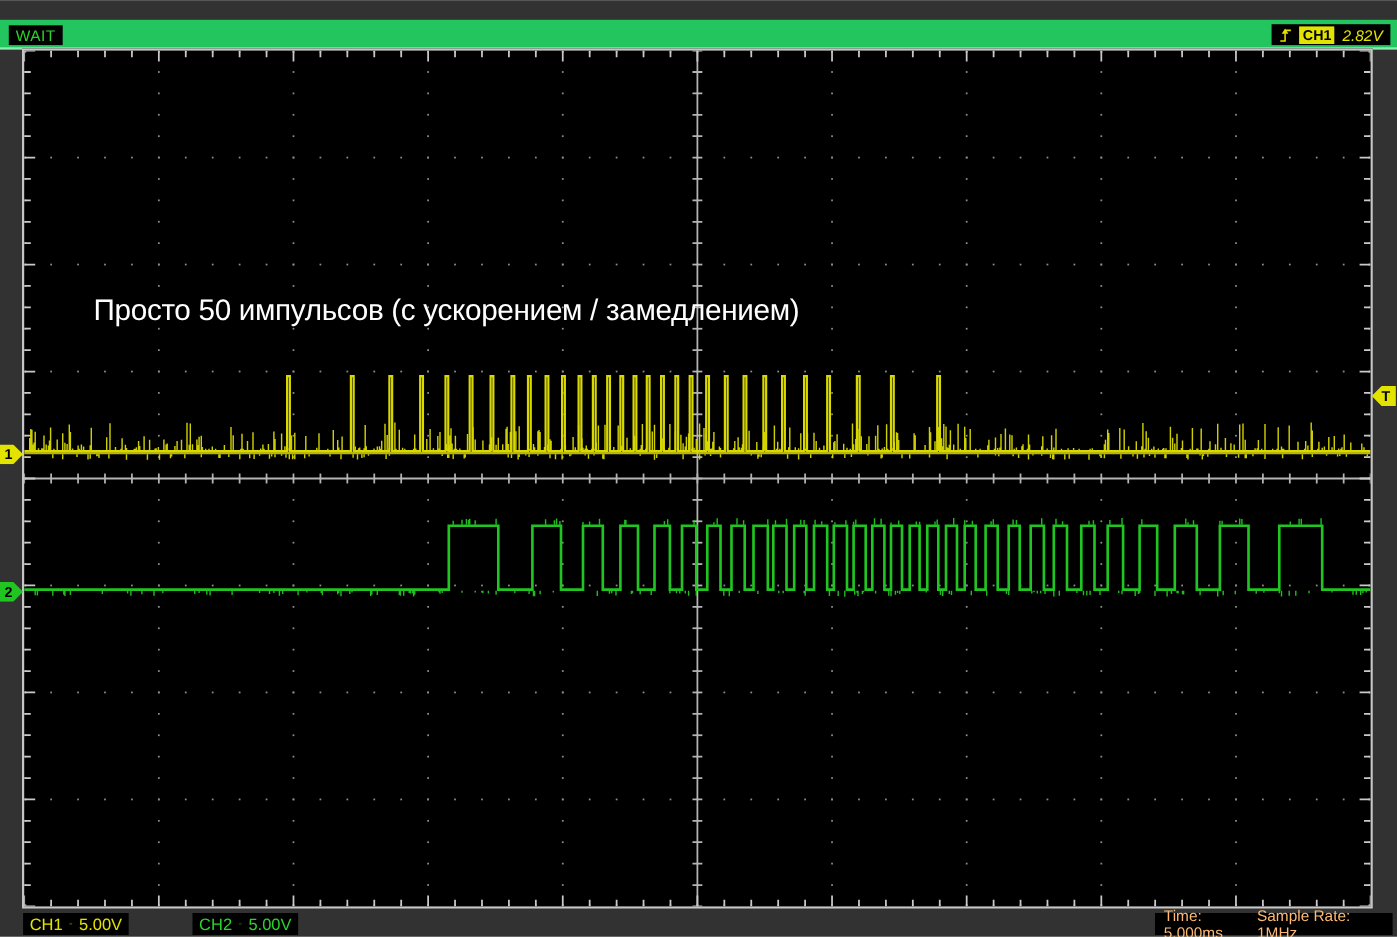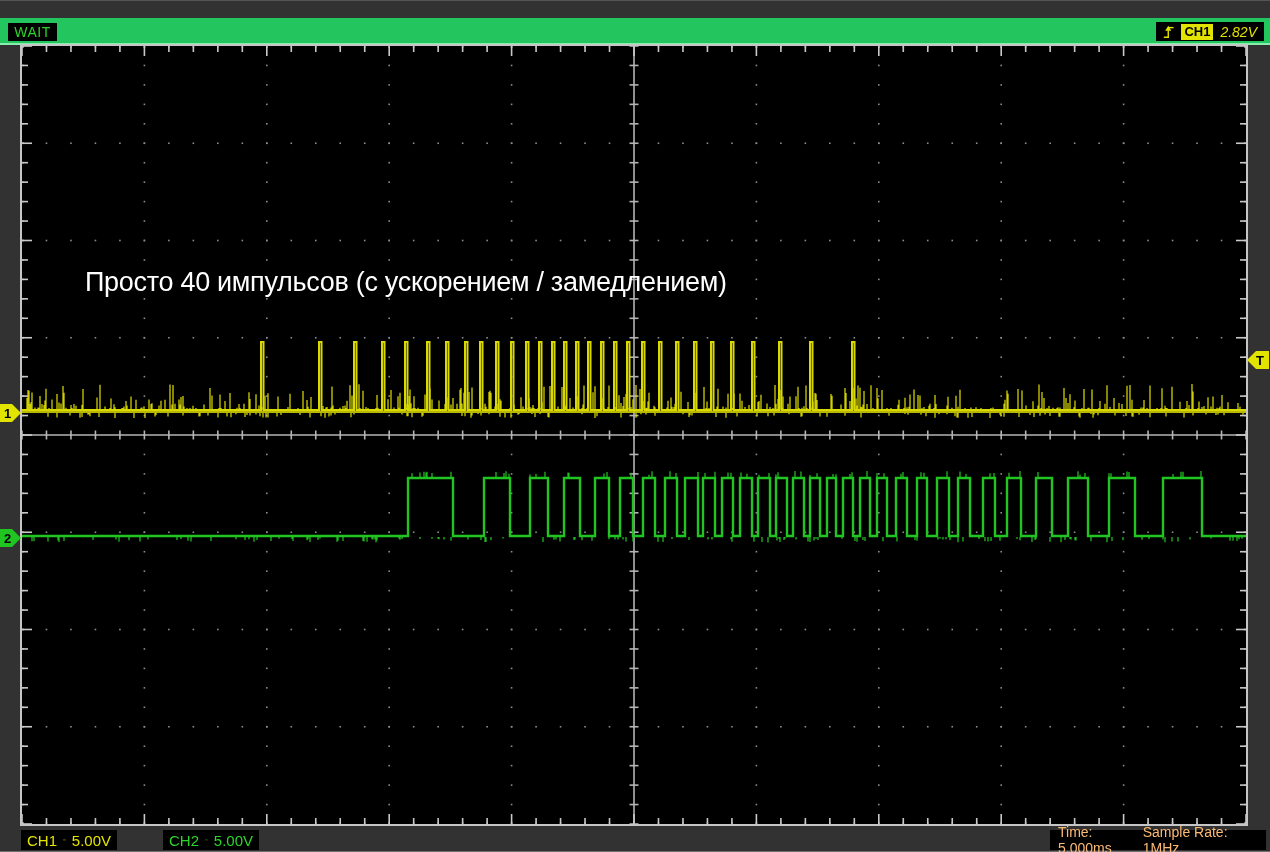--- a/index.html
+++ b/index.html
@@ -24,21 +24,21 @@
   .annotation { position:absolute; left:85px; top:266px; color:#fff; font-size:27px;
     letter-spacing:-0.3px; white-space:nowrap; }
   .marker { position:absolute; width:22px; height:18px; }
   .m-ch1 { left:0px;  top:403px; }
   .m-ch2 { left:0px;  top:528px; }
   .m-trig { left:1247px; top:350px; }
   .bottombar { position:absolute; left:0; top:826px; width:1270px; height:26px;
     background:#323232; border-bottom:2px solid #6e6e6e; }
   .ch-box { top:3px; height:20px; font-size:15px; gap:6px; padding:0 6px; }
   .ch1-box { left:21px;  width:96px; color:#e3e300; }
-  .ch2-box { left:163px; width:96px; color:#2bd42b; }
+  .ch2-box { left:175px; width:96px; color:#2bd42b; }
   .time-box { left:1050px; top:3px; width:216px; height:20px; color:#fdba74;
     font-size:14px; justify-content:space-between; padding:0 8px; }
   .coupling-icon { display:inline-block; }
 </style>
 </head>
 <body>
 
 <div class="root">
 
   <div class="topbar">
@@ -1253,21 +1253,21 @@
           <line x1="1214" y1="778" x2="1224" y2="778"></line>
         </g>
         <path d="M0,364 L239,364 L239,296 l2.5,0 L241.5,364 L297,364 L297,296 l2.5,0 L299.5,364 L332,364 L332,296 l2.5,0 L334.5,364 L360,364 L360,296 l2.5,0 L362.5,364 L383,364 L383,296 l2.5,0 L385.5,364 L405,364 L405,296 l2.5,0 L407.5,364 L424,364 L424,296 l2.5,0 L426.5,364 L443,364 L443,296 l2.5,0 L445.5,364 L458,364 L458,296 l2.5,0 L460.5,364 L474,364 L474,296 l2.5,0 L476.5,364 L489,364 L489,296 l2.5,0 L491.5,364 L504,364 L504,296 l2.5,0 L506.5,364 L517,364 L517,296 l2.5,0 L519.5,364 L530,364 L530,296 l2.5,0 L532.5,364 L542,364 L542,296 l2.5,0 L544.5,364 L554,364 L554,296 l2.5,0 L556.5,364 L566,364 L566,296 l2.5,0 L568.5,364 L579,364 L579,296 l2.5,0 L581.5,364 L592,364 L592,296 l2.5,0 L594.5,364 L605,364 L605,296 l2.5,0 L607.5,364 L620,364 L620,296 l2.5,0 L622.5,364 L637,364 L637,296 l2.5,0 L639.5,364 L654,364 L654,296 l2.5,0 L656.5,364 L672,364 L672,296 l2.5,0 L674.5,364 L689,364 L689,296 l2.5,0 L691.5,364 L709,364 L709,296 l2.5,0 L711.5,364 L730,364 L730,296 l2.5,0 L732.5,364 L757,364 L757,296 l2.5,0 L759.5,364 L788,364 L788,296 l2.5,0 L790.5,364 L830,364 L830,296 l2.5,0 L832.5,364 L1224,364" stroke="#d9d900" stroke-width="2" fill="none"></path>
         <line x1="0" y1="366" x2="1224" y2="366" stroke="#d9d900" stroke-width="2" opacity="0.85"></line>
         <path d="M89,364 v-11.6 M1105,364 v-24.2 M50,364 v-2.1 M198,364 v-15.6 M488,364 v-2.1 M666,364 v-3.2 M1216,364 v-6.9 M323,364 v-4.4 M607,364 v-2.0 M1171,364 v-18.6 M614,364 v-25.1 M1119,364 v-2.6 M780,364 v-2.3 M685,364 v-8.4 M1085,364 v-24.7 M396,364 v-2.3 M650,364 v-3.3 M836,364 v-24.6 M543,364 v-4.7 M23,364 v-9.6 M1128,364 v-24.6 M865,364 v-2.0 M114,364 v-3.1 M969,364 v-2.0 M898,364 v-2.2 M653,364 v-6.2 M652,364 v-2.9 M902,364 v-3.1 M571,364 v-17.7 M560,364 v-2.1 M366,364 v-10.8 M188,364 v-21.9 M877,364 v-10.3 M562,364 v-24.5 M712,364 v-16.5 M243,364 v-14.2 M753,364 v-25.1 M1097,364 v-7.1 M30,364 v-10.5 M281,364 v-3.1 M151,364 v-11.4 M1218,364 v-3.3 M1191,364 v-2.7 M241,364 v-2.7 M776,364 v-23.3 M659,364 v-4.4 M898,364 v-14.4 M281,364 v-19.1 M528,364 v-23.9 M469,364 v-17.2 M793,364 v-17.1 M24,364 v-21.3 M819,364 v-5.5 M1125,364 v-2.0 M1121,364 v-2.6 M354,364 v-2.0 M403,364 v-15.4 M256,364 v-13.6 M512,364 v-2.0 M450,364 v-22.4 M601,364 v-4.0 M754,364 v-6.2 M666,364 v-2.1 M1062,364 v-4.2 M766,364 v-6.3 M1198,364 v-3.5 M435,364 v-6.2 M151,364 v-12.8 M730,364 v-2.0 M1066,364 v-2.3 M305,364 v-3.1 M934,364 v-14.3 M1180,364 v-3.0 M127,364 v-3.2 M835,364 v-4.4 M5,364 v-11.9 M297,364 v-2.5 M611,364 v-10.8 M761,364 v-13.5 M385,364 v-2.1 M1200,364 v-15.1 M197,364 v-2.0 M476,364 v-2.2 M10,364 v-17.6 M621,364 v-8.9 M737,364 v-9.1 M949,364 v-2.6 M228,364 v-11.0 M860,364 v-20.0 M706,364 v-16.2 M332,364 v-3.0 M304,364 v-2.5 M516,364 v-2.0 M1110,364 v-4.1 M408,364 v-21.6 M92,364 v-5.7 M774,364 v-13.8 M756,364 v-7.7 M389,364 v-6.8 M127,364 v-10.5 M838,364 v-22.3 M1110,364 v-10.2 M23,364 v-3.9 M7,364 v-4.4 M1042,364 v-2.0 M440,364 v-6.4 M42,364 v-17.3 M1145,364 v-2.0 M83,364 v-3.6 M378,364 v-17.3 M649,364 v-12.6 M310,364 v-8.5 M1017,364 v-25.5 M301,364 v-4.1 M520,364 v-7.8 M618,364 v-2.3 M982,364 v-6.2 M1200,364 v-7.3 M78,364 v-25.2 M387,364 v-14.0 M1170,364 v-26.0 M1025,364 v-2.1 M410,364 v-10.5 M876,364 v-5.3 M1110,364 v-3.0 M1195,364 v-2.2 M620,364 v-15.7 M385,364 v-2.0 M208,364 v-17.1 M425,364 v-12.5 M551,364 v-2.6 M384,364 v-6.3 M1000,364 v-19.6 M318,364 v-2.2 M1186,364 v-12.8 M936,364 v-3.2 M478,364 v-10.7 M479,364 v-9.3 M463,364 v-6.3 M109,364 v-13.5 M1038,364 v-2.6 M908,364 v-6.2 M555,364 v-13.8 M607,364 v-2.0 M75,364 v-12.5 M548,364 v-12.0 M1139,364 v-2.0 M753,364 v-8.0 M1144,364 v-2.1 M736,364 v-8.0 M1167,364 v-4.9 M869,364 v-2.0 M632,364 v-4.2 M137,364 v-4.6 M507,364 v-11.6 M1177,364 v-4.6 M985,364 v-2.1 M22,364 v-4.9 M130,364 v-6.8 M666,364 v-8.1 M548,364 v-10.1 M285,364 v-10.1 M1062,364 v-20.9 M119,364 v-2.2 M476,364 v-5.9 M745,364 v-6.5 M1044,364 v-12.0 M504,364 v-23.5 M1060,364 v-2.0 M618,364 v-21.0 M1036,364 v-2.8 M392,364 v-4.4 M16,364 v-2.5 M789,364 v-2.4 M239,364 v-2.1 M276,364 v-2.1 M1122,364 v-10.1 M1182,364 v-4.0 M1042,364 v-2.6 M37,364 v-7.5 M1135,364 v-2.1 M150,364 v-5.6 M565,364 v-2.0 M376,364 v-13.7 M122,364 v-3.7 M159,364 v-12.9 M1158,364 v-8.3 M971,364 v-2.5 M1177,364 v-8.5 M438,364 v-20.3 M508,364 v-2.9 M824,364 v-17.1 M417,364 v-9.6 M162,364 v-3.6 M756,364 v-11.0 M704,364 v-2.6 M17,364 v-2.2 M892,364 v-20.5 M511,364 v-4.9 M1070,364 v-20.4 M1092,364 v-11.9 M840,364 v-2.7 M60,364 v-5.3 M888,364 v-15.5 M625,364 v-2.2 M151,364 v-25.0 M501,364 v-3.5 M1176,364 v-2.0 M1206,364 v-7.7 M986,364 v-16.3 M139,364 v-9.2 M855,364 v-22.0 M626,364 v-8.4 M54,364 v-4.2 M695,364 v-3.4 M784,364 v-15.1 M739,364 v-15.2 M325,364 v-9.3 M573,364 v-21.3 M907,364 v-4.3 M158,364 v-5.4 M604,364 v-16.0 M338,364 v-2.0 M337,364 v-25.8 M215,364 v-2.2 M266,364 v-3.0 M900,364 v-2.1 M88,364 v-2.0 M1164,364 v-2.0 M464,364 v-2.4 M114,364 v-10.3 M1108,364 v-24.9 M139,364 v-8.7 M122,364 v-2.1 M925,364 v-3.9 M795,364 v-9.9 M791,364 v-8.5 M1027,364 v-4.0 M171,364 v-4.2 M768,364 v-13.5 M582,364 v-2.0 M1165,364 v-9.1 M39,364 v-6.4 M153,364 v-6.2 M157,364 v-10.5 M842,364 v-18.9 M851,364 v-2.0 M672,364 v-4.1 M885,364 v-2.7 M883,364 v-12.2 M687,364 v-2.0 M645,364 v-2.5 M1017,364 v-2.0 M1019,364 v-2.0 M1035,364 v-2.0 M831,364 v-21.9 M13,364 v-2.5 M809,364 v-16.1 M887,364 v-3.2 M268,364 v-16.2 M828,364 v-8.9 M1077,364 v-2.1 M599,364 v-7.1 M1078,364 v-8.9 M841,364 v-5.6 M1088,364 v-3.0 M849,364 v-24.7 M182,364 v-5.4 M1128,364 v-3.8 M1170,364 v-4.7 M506,364 v-2.0 M392,364 v-13.8 M914,364 v-6.0 M18,364 v-14.1 M536,364 v-3.6 M174,364 v-2.1 M1046,364 v-6.9 M27,364 v-2.0 M839,364 v-3.3 M372,364 v-2.6 M165,364 v-2.0 M286,364 v-3.2 M93,364 v-2.8 M311,364 v-4.4 M943,364 v-2.1 M9,364 v-7.8 M1031,364 v-2.2 M52,364 v-6.0 M930,364 v-2.3 M912,364 v-2.1 M710,364 v-2.1 M438,364 v-11.6 M227,364 v-17.8 M102,364 v-3.4 M580,364 v-11.7 M285,364 v-2.1 M624,364 v-2.0 M1042,364 v-22.0 M386,364 v-5.2 M309,364 v-2.4 M492,364 v-5.3 M959,364 v-2.1 M1150,364 v-23.2 M168,364 v-2.1 M143,364 v-10.2 M49,364 v-5.0 M785,364 v-2.1 M30,364 v-6.0 M467,364 v-17.9 M129,364 v-5.9 M896,364 v-14.9 M1053,364 v-9.6 M104,364 v-9.0 M633,364 v-2.7 M777,364 v-2.0 M8,364 v-5.9 M199,364 v-2.1 M423,364 v-6.0 M760,364 v-2.0 M408,364 v-10.1 M459,364 v-2.1 M882,364 v-2.1 M161,364 v-13.9 M473,364 v-3.6 M52,364 v-2.6 M597,364 v-14.8 M330,364 v-14.5 M594,364 v-3.0 M304,364 v-2.0 M217,364 v-5.9 M328,364 v-24.7 M954,364 v-2.7 M1143,364 v-4.2 M985,364 v-19.5 M586,364 v-2.9 M913,364 v-15.0 M190,364 v-14.4 M599,364 v-2.0 M439,364 v-22.0 M1100,364 v-5.9 M938,364 v-20.2 M518,364 v-2.0 M391,364 v-2.1 M7,364 v-19.3 M925,364 v-4.4 M1011,364 v-8.8 M646,364 v-9.2 M355,364 v-15.1 M748,364 v-2.9 M321,364 v-4.1 M237,364 v-4.4 M18,364 v-2.6 M100,364 v-2.0 M289,364 v-13.1 M684,364 v-2.0 M346,364 v-2.1 M723,364 v-3.0 M301,364 v-2.0 M203,364 v-9.1 M784,364 v-24.4 M544,364 v-3.1 M324,364 v-2.0 M1016,364 v-4.4 M393,364 v-2.0 M218,364 v-2.0 M1083,364 v-6.2 M587,364 v-24.6 M1197,364 v-2.0 M268,364 v-6.0 M10,364 v-11.4 M104,364 v-6.3 M926,364 v-13.3 M222,364 v-2.0 M344,364 v-2.9 M751,364 v-2.0 M234,364 v-15.8 M469,364 v-9.9 M782,364 v-3.7 M794,364 v-16.3 M41,364 v-24.0 M727,364 v-5.1 M1070,364 v-2.2 M718,364 v-16.5 M44,364 v-2.2 M120,364 v-2.4 M1004,364 v-4.4 M823,364 v-21.9 M61,364 v-21.1 M356,364 v-2.2 M609,364 v-3.0 M510,364 v-2.3 M148,364 v-25.6 M1150,364 v-5.2 M1067,364 v-2.3 M101,364 v-2.0 M673,364 v-17.2 M791,364 v-5.4 M429,364 v-5.6 M810,364 v-14.3 M983,364 v-10.3 M758,364 v-20.1 M701,364 v-3.4 M561,364 v-5.4 M222,364 v-6.3 M35,364 v-16.1 M996,364 v-20.9 M464,364 v-3.3 M377,364 v-2.2 M341,364 v-19.3 M1052,364 v-2.7 M105,364 v-4.5 M20,364 v-5.9 M1020,364 v-8.8 M1048,364 v-15.7 M1140,364 v-21.7 M1022,364 v-12.1 M24,364 v-11.1 M845,364 v-6.0 M834,364 v-11.6 M442,364 v-17.3 M1020,364 v-17.9 M6,364 v-20.0 M1062,364 v-17.7 M1189,364 v-3.5 M711,364 v-2.0 M1191,364 v-13.6 M856,364 v-11.8 M687,364 v-2.0 M447,364 v-3.3 M849,364 v-3.4 M380,367 v1.5 M1117,367 v1.8 M133,367 v3.5 M60,367 v4.1 M459,367 v2.4 M58,367 v4.7 M1012,367 v4.1 M1058,367 v4.8 M134,367 v1.9 M205,367 v3.5 M997,367 v4.1 M67,367 v1.3 M575,367 v3.3 M329,367 v4.3 M982,367 v3.7 M1162,367 v4.5 M946,367 v4.8 M1076,367 v2.2 M950,367 v4.1 M400,367 v3.8 M979,367 v3.2 M246,367 v4.4 M978,367 v1.8 M867,367 v2.8 M496,367 v1.8 M1069,367 v1.0 M633,367 v2.8 M746,367 v3.3 M1008,367 v2.0 M1202,367 v2.2 M1028,367 v3.1 M244,367 v4.4 M886,367 v1.8 M667,367 v4.0 M752,367 v2.4 M510,367 v1.1 M244,367 v1.9 M668,367 v2.3 M798,367 v3.5 M1037,367 v3.7 M936,367 v4.7 M77,367 v3.9 M209,367 v3.7 M1038,367 v3.7 M1057,367 v3.4 M299,367 v3.2 M670,367 v2.6 M1072,367 v1.5 M26,367 v1.7 M255,367 v3.6 M313,367 v1.4 M299,367 v3.2 M704,367 v4.7 M904,367 v3.3 M1071,367 v4.8 M899,367 v1.7 M883,367 v1.1 M1221,367 v1.8 M1184,367 v1.4 M259,367 v2.1 M527,367 v4.4 M1023,367 v1.5 M968,367 v4.9 M573,367 v5.0 M307,367 v3.4 M68,367 v3.3 M449,367 v4.8 M288,367 v4.5 M619,367 v1.2 M278,367 v2.0 M614,367 v4.7 M66,367 v1.7 M779,367 v1.4 M456,367 v1.0 M385,367 v3.3 M123,367 v5.0 M186,367 v2.4 M1110,367 v3.6 M1144,367 v3.5 M694,367 v4.0 M715,367 v3.4 M241,367 v4.5 M1018,367 v2.8 M223,367 v4.1 M234,367 v1.4 M1196,367 v1.5 M560,367 v1.3 M526,367 v4.1 M478,367 v3.7 M917,367 v1.2 M839,367 v4.6 M913,367 v4.7 M225,367 v1.9 M1171,367 v2.4 M780,367 v3.2 M209,367 v4.3 M805,367 v3.8 M935,367 v4.4 M933,367 v3.3 M93,367 v4.9 M925,367 v1.3 M386,367 v3.3 M624,367 v1.6 M518,367 v1.0 M161,367 v2.6 M443,367 v3.3 M1111,367 v3.7 M332,367 v1.4 M238,367 v3.2 M489,367 v4.7 M303,367 v4.8 M196,367 v4.4 M401,367 v2.8 M309,367 v2.6 M390,367 v4.3 M214,367 v1.3 M146,367 v3.5 M497,367 v1.0 M767,367 v1.2 M440,367 v2.9 M26,367 v3.7 M450,367 v2.5 M35,367 v4.4 M177,367 v3.4 M228,367 v2.6 M48,367 v2.5 M112,367 v5.0 M1104,367 v3.1 M513,367 v4.0 M467,367 v1.3 M779,367 v3.8 M599,367 v4.5 M661,367 v1.2 M735,367 v3.6 M823,367 v2.8 M1128,367 v4.2 M483,367 v4.4 M1093,367 v2.4 M178,367 v3.3 M1194,367 v1.9 M246,364 v-16.7 M310,364 v-23.6 M337,364 v-22.9 M369,364 v-20.1 M388,364 v-20.6 M431,364 v-12.0 M447,364 v-18.0 M468,364 v-19.2 M499,364 v-12.8 M522,364 v-23.2 M540,364 v-23.1 M573,364 v-23.8 M592,364 v-18.1 M602,364 v-13.0 M627,364 v-17.2 M659,364 v-18.3 M682,364 v-23.1 M696,364 v-21.3 M720,364 v-9.2 M793,364 v-16.2 " stroke="#d9d900" stroke-width="1.3" fill="none" opacity="0.95"></path>
         <path d="M0,490 L386,490 L386,432 L431,432 L431,490 L462,490 L462,432 L488,432 L488,490 L508,490 L508,432 L526,432 L526,490 L542,490 L542,432 L558,432 L558,490 L573,490 L573,432 L587,432 L587,490 L598,490 L598,432 L611,432 L611,490 L621,490 L621,432 L633,432 L633,490 L643,490 L643,432 L655,432 L655,490 L663,490 L663,432 L676,432 L676,490 L681,490 L681,432 L693,432 L693,490 L700,490 L700,432 L711,432 L711,490 L718,490 L718,432 L730,432 L730,490 L736,490 L736,432 L748,432 L748,490 L754,490 L754,432 L765,432 L765,490 L771,490 L771,432 L782,432 L782,490 L788,490 L788,432 L798,432 L798,490 L805,490 L805,432 L814,432 L814,490 L821,490 L821,432 L831,432 L831,490 L838,490 L838,432 L848,432 L848,490 L855,490 L855,432 L865,432 L865,490 L874,490 L874,432 L885,432 L885,490 L895,490 L895,432 L905,432 L905,490 L915,490 L915,432 L927,432 L927,490 L936,490 L936,432 L948,432 L948,490 L961,490 L961,432 L973,432 L973,490 L985,490 L985,432 L999,432 L999,490 L1014,490 L1014,432 L1030,432 L1030,490 L1046,490 L1046,432 L1066,432 L1066,490 L1087,490 L1087,432 L1113,432 L1113,490 L1141,490 L1141,432 L1180,432 L1180,490 L1224,490" stroke="#21c521" stroke-width="2.4" fill="none"></path>
         <path d="M429,431 v-5.3 M390,431 v-3.7 M404,431 v-4.4 M410,431 v-4.0 M398,431 v-4.5 M405,431 v-5.3 M402,431 v-5.2 M484,431 v-5.7 M482,431 v-4.0 M474,431 v-5.0 M487,431 v-3.3 M523,431 v-5.3 M514,431 v-2.9 M508,431 v-2.4 M546,431 v-4.5 M547,431 v-4.3 M582,431 v-3.4 M585,431 v-4.9 M609,431 v-4.2 M609,431 v-3.1 M630,431 v-5.8 M627,431 v-2.2 M648,431 v-5.8 M654,431 v-4.1 M676,431 v-4.9 M676,431 v-2.5 M683,431 v-4.1 M693,431 v-5.3 M706,431 v-4.5 M709,431 v-4.3 M725,431 v-3.2 M719,431 v-4.4 M747,431 v-4.1 M737,431 v-2.2 M754,431 v-2.6 M756,431 v-4.7 M779,431 v-5.5 M773,431 v-5.9 M795,431 v-3.8 M788,431 v-2.0 M811,431 v-2.9 M814,431 v-2.7 M830,431 v-4.7 M828,431 v-2.9 M845,431 v-6.0 M845,431 v-3.9 M862,431 v-3.7 M855,431 v-4.0 M881,431 v-4.9 M879,431 v-3.2 M899,431 v-4.7 M902,431 v-4.2 M925,431 v-5.8 M925,431 v-4.7 M938,431 v-5.5 M944,431 v-3.1 M968,431 v-3.7 M972,431 v-4.1 M987,431 v-4.2 M998,431 v-6.0 M1016,431 v-2.2 M1016,431 v-5.0 M1058,431 v-2.2 M1063,431 v-4.0 M1056,431 v-5.7 M1107,431 v-5.1 M1087,431 v-3.7 M1089,431 v-3.7 M1105,431 v-5.6 M1179,431 v-5.9 M1161,431 v-4.9 M1159,431 v-5.3 M1179,431 v-2.1 M1151,431 v-3.0 M1161,431 v-5.3 M762,491 v2.9 M587,491 v2.3 M126,491 v2.4 M1085,491 v5.2 M1217,491 v2.3 M155,491 v3.1 M534,491 v2.4 M1043,491 v3.0 M604,491 v4.6 M1208,491 v3.7 M969,491 v3.9 M378,491 v2.8 M928,491 v2.9 M459,491 v3.0 M159,491 v2.1 M918,491 v1.5 M794,491 v2.1 M296,491 v3.0 M786,491 v4.6 M570,491 v2.1 M553,491 v2.4 M636,491 v2.0 M422,491 v2.6 M1054,491 v3.5 M345,491 v4.7 M298,491 v1.6 M410,491 v1.7 M1215,491 v4.0 M286,491 v2.2 M353,491 v2.4 M271,491 v4.1 M978,491 v3.8 M315,491 v3.3 M315,491 v4.8 M755,491 v3.6 M796,491 v2.9 M820,491 v1.7 M223,491 v2.3 M97,491 v4.7 M257,491 v1.7 M1150,491 v4.5 M214,491 v2.2 M1101,491 v3.2 M446,491 v2.4 M354,491 v5.3 M355,491 v3.6 M285,491 v3.3 M593,491 v2.4 M377,491 v1.5 M350,491 v2.2 M998,491 v3.2 M342,491 v4.5 M667,491 v3.1 M42,491 v3.9 M1028,491 v4.8 M957,491 v2.1 M380,491 v2.1 M843,491 v3.9 M746,491 v5.5 M1156,491 v4.6 M686,491 v2.4 M966,491 v4.4 M710,491 v4.7 M341,491 v4.0 M552,491 v3.0 M611,491 v4.5 M596,491 v2.5 M650,491 v2.0 M321,491 v4.0 M995,491 v2.0 M398,491 v1.9 M1127,491 v1.9 M601,491 v2.6 M107,491 v3.2 M833,491 v4.0 M1010,491 v4.9 M417,491 v2.2 M1141,491 v2.4 M532,491 v2.7 M924,491 v2.3 M1049,491 v2.5 M227,491 v2.2 M37,491 v4.9 M758,491 v5.0 M861,491 v4.2 M936,491 v5.3 M1120,491 v2.8 M709,491 v2.3 M1069,491 v4.2 M774,491 v2.6 M463,491 v5.1 M1189,491 v1.6 M963,491 v4.2 M916,491 v2.6 M249,491 v4.1 M232,491 v4.7 M351,491 v2.5 M895,491 v3.8 M235,491 v2.9 M1053,491 v3.3 M740,491 v4.9 M875,491 v4.6 M316,491 v3.7 M288,491 v5.0 M26,491 v4.6 M732,491 v4.8 M249,491 v2.5 M166,491 v3.7 M841,491 v2.9 M1220,491 v1.7 M1014,491 v2.3 M1168,491 v2.4 M521,491 v4.9 M921,491 v2.5 M893,491 v2.9 M763,491 v1.5 M587,491 v2.0 M1090,491 v4.1 M538,491 v4.4 M481,491 v1.6 M1014,491 v1.9 M788,491 v5.1 M270,491 v2.0 M690,491 v2.4 M118,491 v4.6 M429,491 v3.7 M560,491 v3.3 M469,491 v3.2 M1039,491 v5.2 M641,491 v5.1 M792,491 v3.6 M941,491 v4.6 M71,491 v3.0 M1013,491 v3.1 M570,491 v3.8 M416,491 v1.7 M1211,491 v3.7 M223,491 v3.1 M1143,491 v5.2 M10,491 v4.2 M189,491 v3.9 M757,491 v1.8 M636,491 v4.7 M1048,491 v2.0 M94,491 v2.5 M36,491 v3.6 M169,491 v4.4 M464,491 v5.1 M835,491 v4.8 M12,491 v4.3 " stroke="#21c521" stroke-width="1.3" fill="none" opacity="0.95"></path>
       </svg>
   </div>
 
-  <div class="annotation">Просто 40 импульсов (с ускорением / замедлением)</div>
+  <div class="annotation">Просто 50 импульсов (с ускорением / замедлением)</div>
 
   <svg class="marker m-ch1" viewBox="0 0 22 18">
     <polygon points="0,0 12,0 21,9 12,18 0,18" fill="#e3e300"></polygon>
     <text x="4" y="13.5" font-size="13" font-weight="bold" fill="#000">1</text>
   </svg>
   <svg class="marker m-ch2" viewBox="0 0 22 18">
     <polygon points="0,0 12,0 21,9 12,18 0,18" fill="#21c521"></polygon>
     <text x="4" y="13.5" font-size="13" font-weight="bold" fill="#000">2</text>
   </svg>
   <svg class="marker m-trig" viewBox="0 0 22 18">

